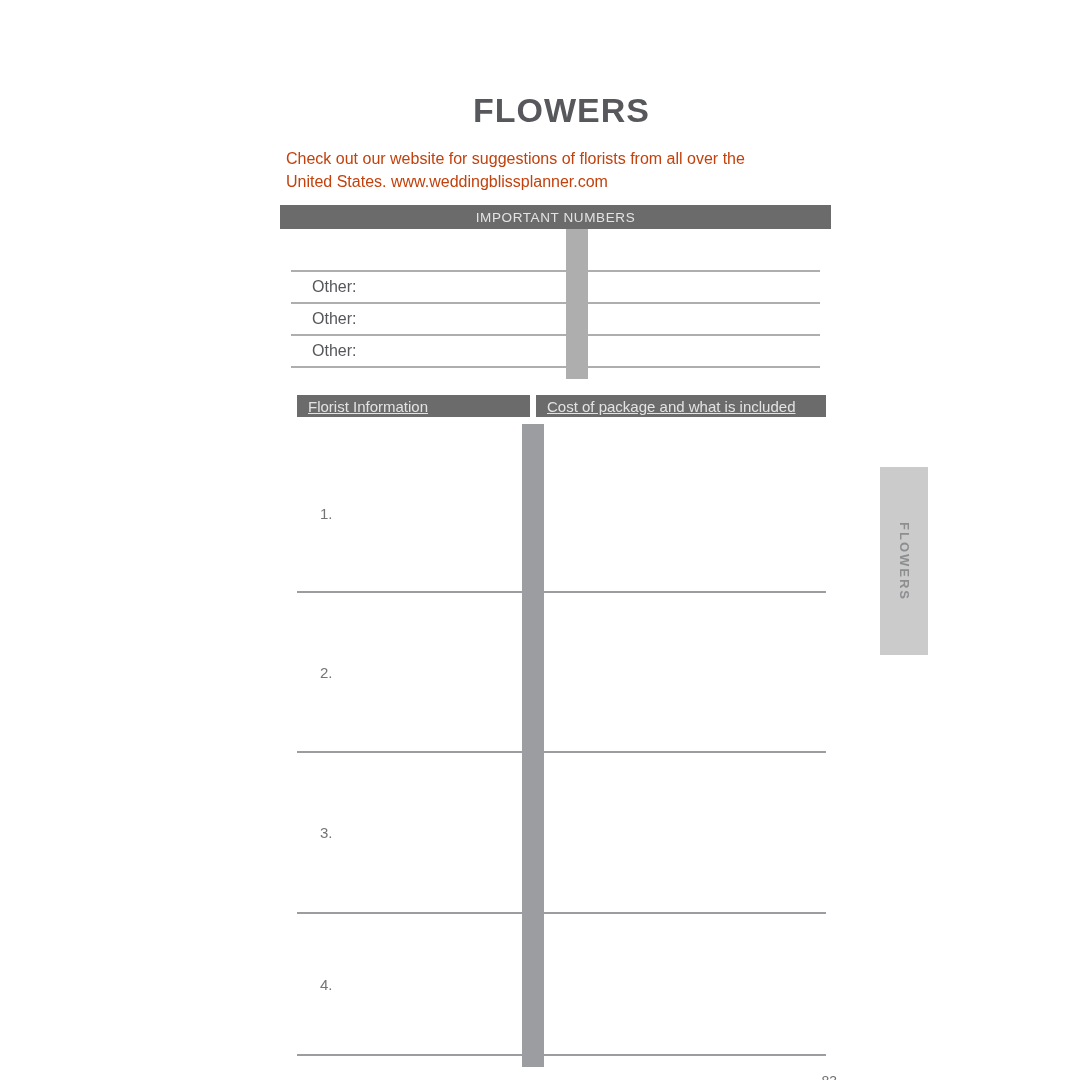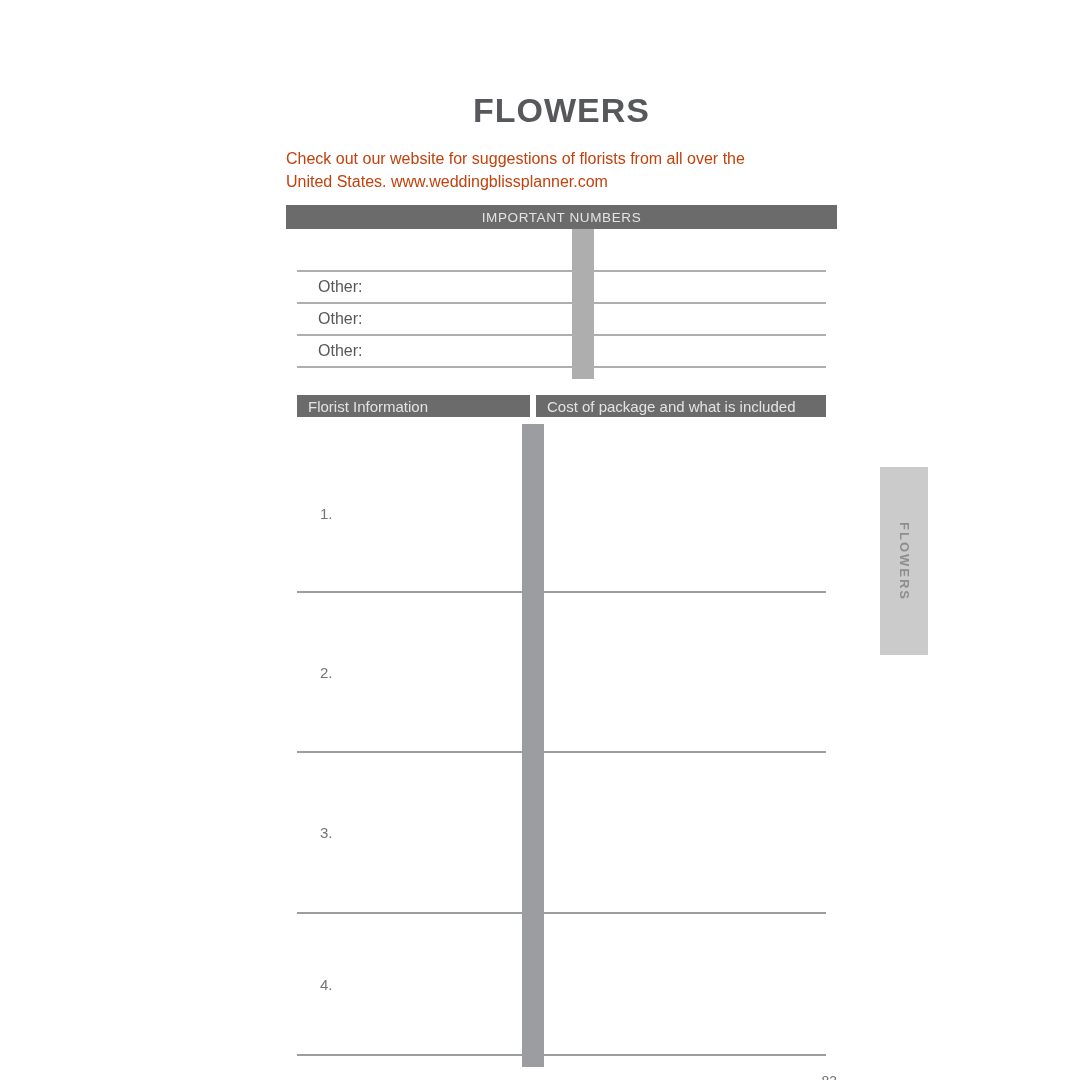--- a/index.html
+++ b/index.html
@@ -28,21 +28,21 @@
     position: absolute;
     left: 253px; top: 114px; width: 590px;
     font-size: 16px;
     font-weight: normal;
     line-height: 23px;
     color: #c2410c;
     white-space: pre-line;
   }
 
   
-  .t1 { position: absolute; left: 253px; top: 172px; width: 573px; }
+  .t1 { position: absolute; left: 247px; top: 172px; width: 573px; }
   .t1-header {
     height: 24px;
     background: #6b6b6b;
     color: #e3e3e3;
     font-size: 13.5px;
     letter-spacing: 0.6px;
     display: flex; align-items: center; justify-content: center;
   }
   .t1-body { position: relative; }
   .t1-row {
@@ -66,20 +66,21 @@
 
   
   .t2 { position: absolute; left: 253px; top: 351px; width: 573px; }
   .t2-header { display: flex; height: 40px; }
   .t2-h-cell {
     background: #6b6b6b;
     color: #e3e3e3;
     font-size: 15px;
     display: flex; align-items: center;
     padding-left: 11px;
+    text-decoration: underline;
   }
   .t2-h-left { width: 233px; margin-right: 6px; }
   .t2-h-right { flex: 1; }
   .t2-body { position: relative; }
   .t2-row {
     border-bottom: 2px solid #9c9da0;
     display: flex;
   }
   .t2-row-1 { height: 158px; }
   .t2-row-2 { height: 160px; }

